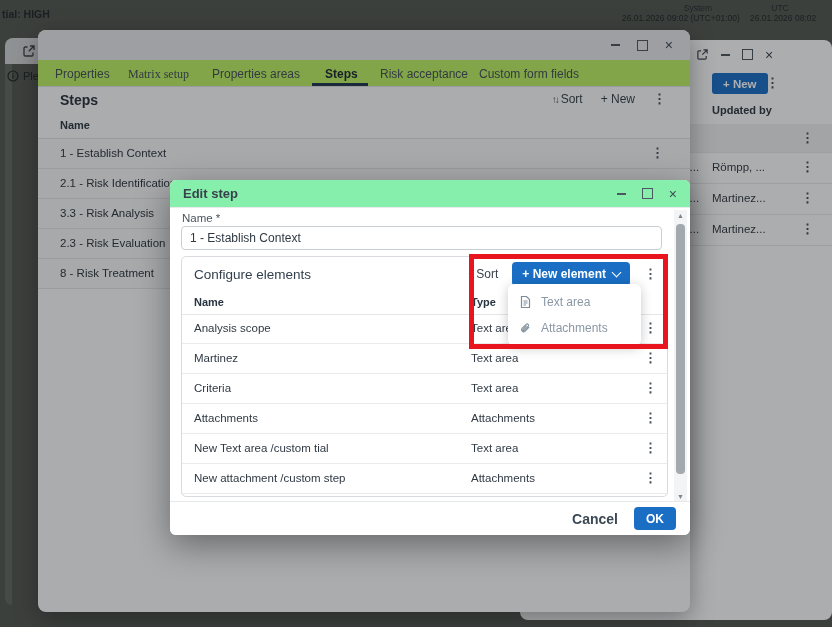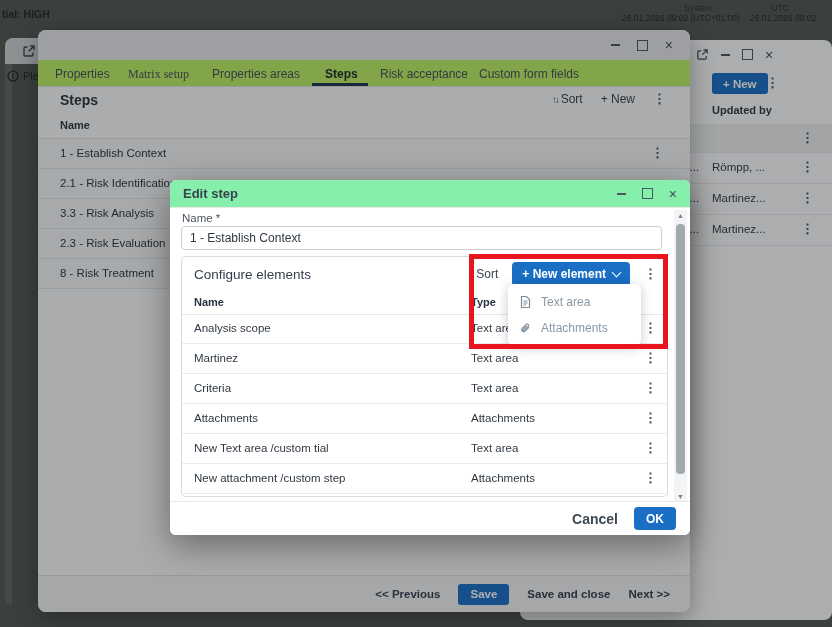--- a/index.html
+++ b/index.html
@@ -240,26 +240,20 @@
         <span class="label">3.3 - Risk Analysis</span>
       </div>
       <div class="step-row">
         <span class="label">2.3 - Risk Evaluation</span>
       </div>
       <div class="step-row">
         <span class="label">8 - Risk Treatment</span>
       </div>
     </div>
 
-    <div class="dlg-footer">
-      <span>&lt;&lt; Previous</span>
-      <button class="btn-blue">Save</button>
-      <span>Save and close</span>
-      <span>Next &gt;&gt;</span>
-    </div>
   </div>
 
   <div class="abs dim"></div>
 
   <div class="abs modal">
     <div class="modal-titlebar">
       <span class="modal-title">Edit step</span>
       <span class="win-controls" style="gap:16px;padding-right:13px;">
         <span class="ic-min"></span>
         <span class="ic-max"></span>

